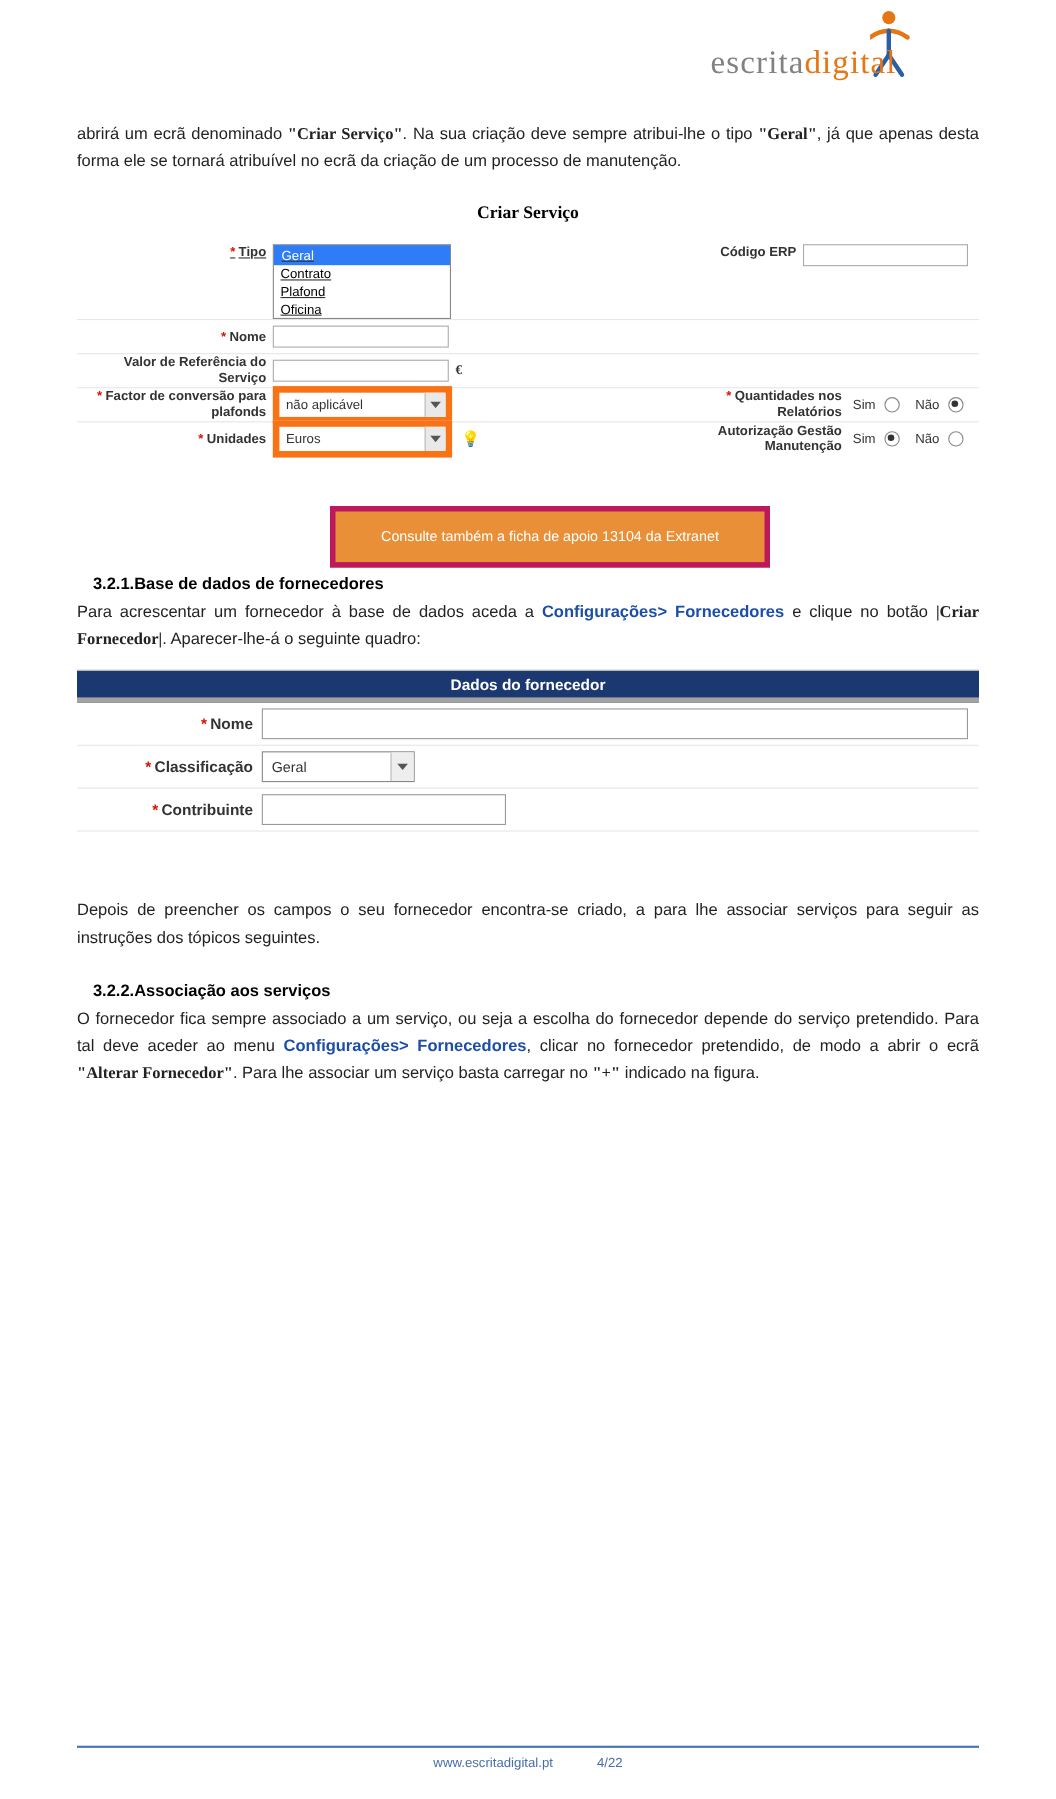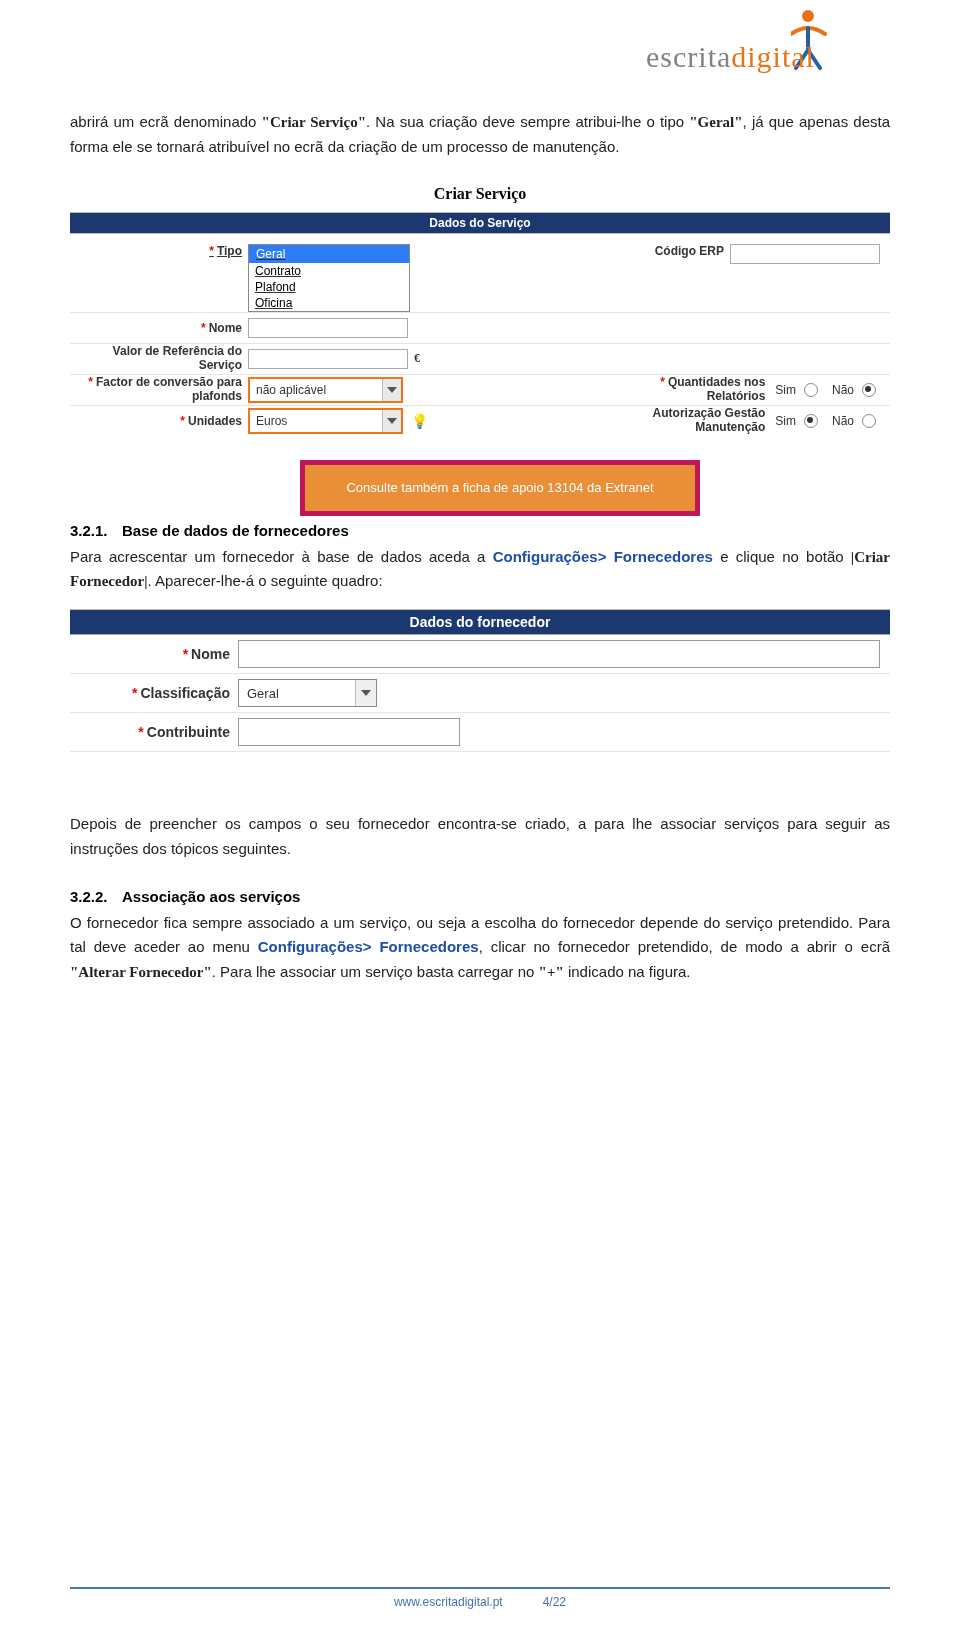--- a/index.html
+++ b/index.html
@@ -23,35 +23,35 @@
   .formRow:last-child{border-bottom:none;}
   .lblL{width:178px;text-align:right;padding-right:6px;box-sizing:border-box;}
   .star{color:#d10;font-weight:bold;margin-right:3px;}
   .field{display:inline-block;height:20px;border:1px solid #aaa;background:#fff;box-sizing:border-box;}
   .sel-hi{background:#2f7df6;color:#fff;border:1px solid #2f7df6;padding:1px 6px;font:12px Verdana,Arial,sans-serif;}
   .sel-list{border:1px solid #888;width:160px;}
   .sel-item{padding:1px 6px;font:12px Verdana,Arial,sans-serif;color:#000000;}
   .rLbl{width:160px;text-align:right;padding-right:6px;font:bold 12px Verdana,Arial,sans-serif;color:#333;}
   .radio{display:inline-block;width:12px;height:12px;border:1px solid #888;border-radius:50%;margin:0 4px 0 8px;vertical-align:middle;position:relative;}
   .radio.on::after{content:"";position:absolute;left:2px;top:2px;width:6px;height:6px;border-radius:50%;background:#333;}
-  .dropdown{display:inline-flex;align-items:center;height:22px;border:2px solid #f97316;background:#fff;}
+  .dropdown{display:inline-flex;align-items:center;height:22px;border:6px solid #f97316;background:#fff;}
   .dropdown .dtxt{padding:0 6px;font:12px Verdana,Arial,sans-serif;color:#333;min-width:120px;}
   .dropdown .dbtn{width:18px;height:100%;background:#e9e9e9;border-left:1px solid #bbb;display:flex;align-items:center;justify-content:center;}
   .dropdown .dbtn svg{display:block;}
   .bulb{display:inline-block;margin-left:8px;color:#e6a400;font-size:14px;}
   .inputEuro{display:inline-flex;align-items:center;}
   .inputEuro .field{width:160px;margin-right:6px;}
   .callout{margin:40px auto 0 230px;width:390px;background:#e98f37;border:5px solid #be185d;display:flex;align-items:center;justify-content:center;height:46px;color:#fff;font:13px Verdana,Arial,sans-serif;}
   .h2line{margin-top:62px;font:bold 17px/1.4 Verdana,Arial,sans-serif;color:#000;}
   .h2line .num{display:inline-block;width:42px;}
   .h3line{margin-top:4px;font:bold 15px/1.4 Verdana,Arial,sans-serif;color:#000;}
-  .h3line .num{display:inline-block;width:52px;}
+  .h3line .num{display:inline-block;width:52px;text-align:right;}
   .ss2{position:relative;width:820px;margin-top:14px;}
   .ssTitleBig{font:bold 21px/1 Georgia,serif;color:#000;text-align:center;padding:8px 0 14px 0;}
-  .blueBar2{background:#1b3970;color:#fff;font:bold 14px/1 Verdana,Arial,sans-serif;text-align:center;padding:5px 0;border-top:1px solid #bbb;border-bottom:1px solid #a3a3a3;}
+  .blueBar2{background:#1b3970;color:#fff;font:bold 14px/1 Verdana,Arial,sans-serif;text-align:center;padding:5px 0;border-top:1px solid #bbb;border-bottom:5px solid #a3a3a3;}
   .formRow2{display:flex;align-items:center;height:38px;border-bottom:1px solid #e6e6e6;}
   .lblL2{width:160px;text-align:right;padding-right:8px;font:bold 14px Verdana,Arial,sans-serif;color:#333;}
   .big-inp{height:26px;border:1px solid #999;flex:1;max-width:640px;background:#fff;}
   .ddBig{display:inline-flex;align-items:center;height:26px;border:1px solid #888;background:#fff;}
   .ddBig .dtxt{padding:0 8px;font:13px Verdana,Arial,sans-serif;color:#333;min-width:100px;}
   .ddBig .dbtn{width:20px;height:100%;background:#eee;border-left:1px solid #bbb;display:flex;align-items:center;justify-content:center;}
   .footer{position:absolute;left:70px;right:70px;bottom:26px;border-top:2px solid #4a77b8;padding-top:6px;display:flex;justify-content:center;font:12px Verdana,Arial,sans-serif;color:#476fa8;gap:40px;}
   .mt24{margin-top:24px;}
   .mt60{margin-top:60px;}
   .typeCell{display:flex;align-items:flex-start;}
@@ -77,21 +77,20 @@
       <span>escrita</span><span class="accent">digital</span>
     </div>
   </div>
 
   <p class="para" style="margin-top:40px">
     <span>abrirá um ecrã denominado </span><span class="quoteTitle">"Criar Serviço"</span><span>. Na sua criação deve sempre atribui-lhe o tipo </span><span class="quoteStrong">"Geral"</span><span>, já que apenas desta forma ele se tornará atribuível no ecrã da criação de um processo de manutenção.</span>
   </p>
 
   <div class="sshot ss1">
     <div class="ssTitle">Criar Serviço</div>
-    <div class="blueBar">Dados do Serviço</div>
 
     <div class="formArea">
 
       <div style="display:flex;border-bottom:1px solid #e6e6e6;">
         <div style="display:flex;flex-direction:column;">
           <div class="formRow" style="border:none;height:auto;align-items:flex-start;padding-top:4px;text-decoration:underline;">
             <div class="lblL"><span class="star">*</span><span>Tipo</span></div>
             <div class="typeCell">
               <div class="sel-list">
                 <div class="sel-hi">Geral</div>

